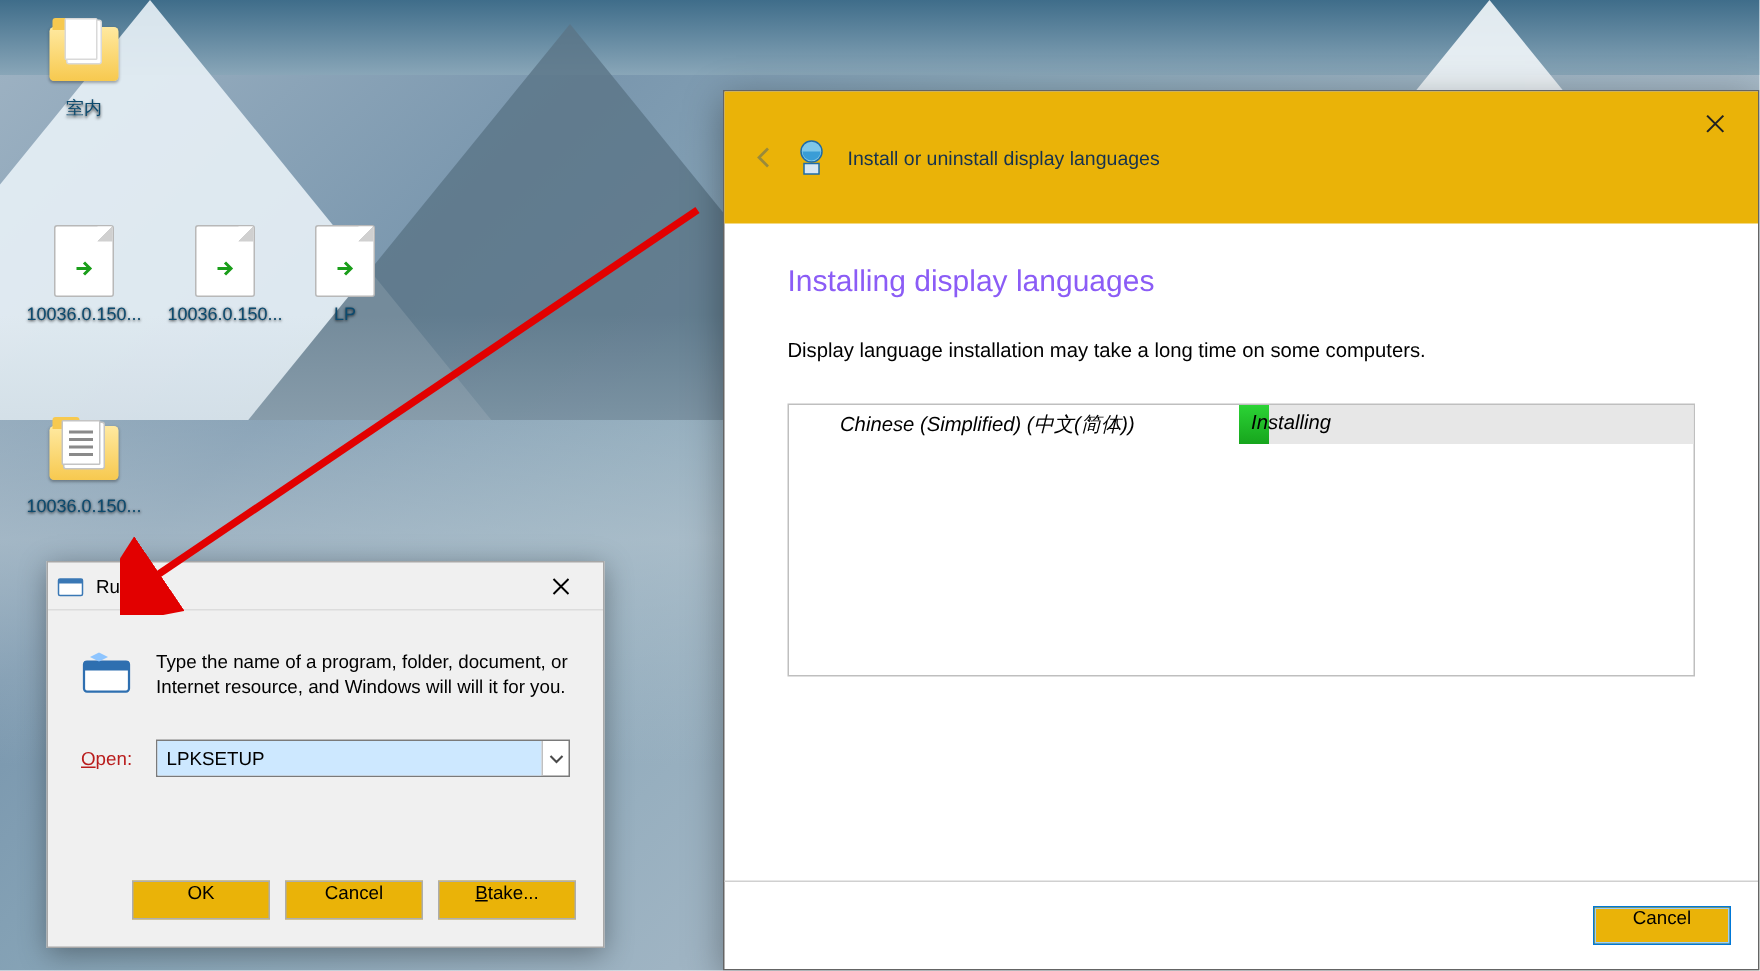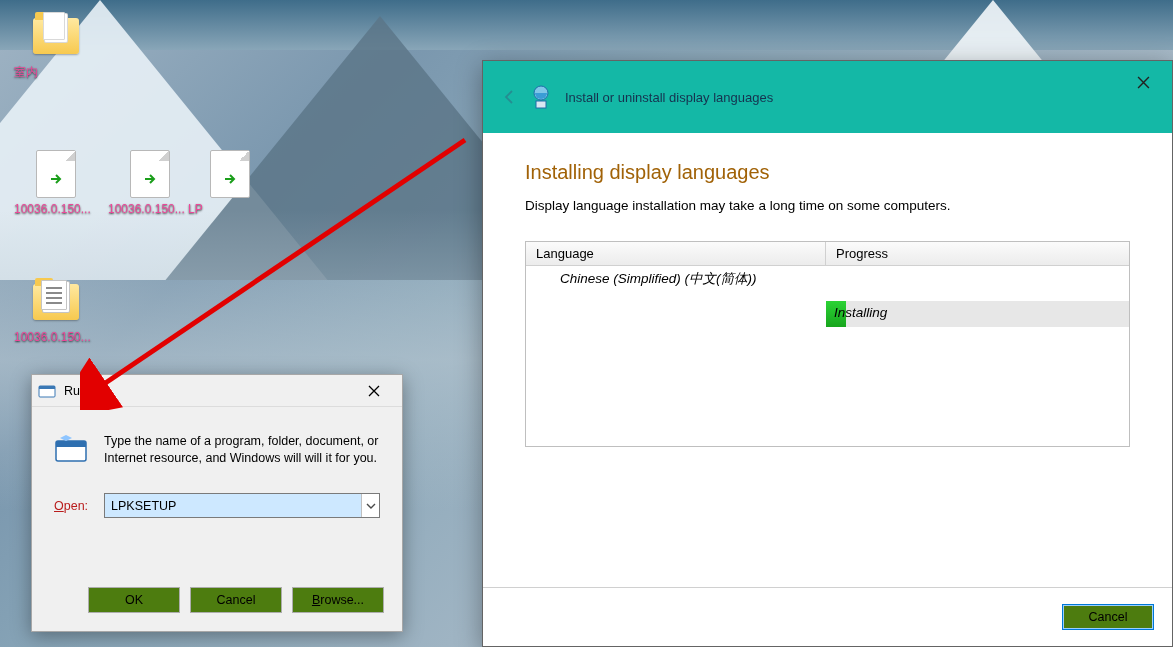--- a/index.html
+++ b/index.html
@@ -34,22 +34,22 @@
   .peak.p2 { left:120px; border-bottom-color:#5b7587; opacity:0.8; transform:scale(0.9);}
   .peak.p3 { right:-80px; border-bottom-color:#f2f7fa;}
   .fog {
     position:absolute; left:0; right:0; top:210px; height:300px;
     background:linear-gradient(rgba(210,220,226,0.0),rgba(185,200,210,0.6),rgba(170,188,200,0.0));
     pointer-events:none;
   }
 
   
   .desktop-icon {
-    position:absolute; width:84px; text-align:left;
-    color:#ec4899; font-size:12px; text-shadow:0 1px 2px rgba(0,0,0,0.8);
+    position:absolute; width:84px; text-align:center;
+    color:#0c4a6e; font-size:12px; text-shadow:0 1px 2px rgba(0,0,0,0.8);
   }
   .desktop-icon .icon-box {
     width:48px; height:48px; margin:0 auto 4px;
     display:flex; align-items:center; justify-content:center;
   }
   .folder-glyph {
     width:46px; height:36px; position:relative;
     background:linear-gradient(#ffe9a0,#f7c94f);
     border-radius:3px;
     box-shadow:0 1px 2px rgba(0,0,0,0.3);
@@ -129,69 +129,69 @@
   }
   .run-combo .dd{
     width:18px; height:100%; border-left:1px solid #c0c0c0;
     display:flex;align-items:center;justify-content:center;
   }
   .run-buttons{
     padding:14px 18px 18px; display:flex; justify-content:flex-end; gap:10px;
   }
   .win-btn{
     min-width:92px; height:26px; padding:0 14px;
-    background:#4d7c0f; border:1px solid #adadad;
-    font-size:12.5px; display:flex; align-items:center; justify-content:center;
+    background:#eab308; border:1px solid #adadad;
+    font-size:12.5px; display:flex; justify-content:center;
     cursor:default;
   }
   .win-btn .ul{text-decoration:underline;}
 
   
   .wizard{
     position:absolute; left:482px; top:60px; width:691px; height:587px;
     background:#fff; border:1px solid #646464;
     box-shadow:0 6px 24px rgba(0,0,0,0.35);
     display:flex; flex-direction:column;
     z-index:30;
   }
   .wizard-header{
-    height:72px; background:#14b8a6;
+    height:88px; background:#eab308;
     display:flex; align-items:center; padding:0 14px;
     position:relative;
   }
   .wizard-back{
     width:24px;height:24px;display:flex;align-items:center;justify-content:center;
     opacity:0.45;
   }
   .wizard-head-icon{width:28px;height:28px;margin:0 10px 0 6px;}
   .wizard-title{font-size:13px;color:#16324f;}
   .wizard-close{
     position:absolute; top:8px; right:8px;
     width:42px;height:26px;display:flex;align-items:center;justify-content:center;
   }
   .wizard-body{flex:1; padding:28px 42px 10px 42px;}
-  .wizard-h1{font-size:20px;color:#a16207;font-weight:400;margin:0 0 14px 0;}
+  .wizard-h1{font-size:20px;color:#8b5cf6;font-weight:400;margin:0 0 26px 0;}
   .wizard-note{font-size:13.5px;color:#000000;margin-bottom:28px;}
   .lang-table{
     border:1px solid #bfbfbf; width:100%;
   }
   .lang-table-head{
     display:flex; border-bottom:1px solid #d0d0d0;
     background:linear-gradient(#fbfbfb,#ececec);
   }
   .lang-table-head > div{
     padding:4px 10px; font-size:13px; color:#000;
     border-right:1px solid #d0d0d0;
   }
   .lang-table-head > div:last-child{border-right:none;}
   .col-lang{flex:0 0 300px;}
   .col-prog{flex:1;}
   .lang-row{display:flex; font-size:13.5px;}
   .lang-row .col-lang{padding:4px 10px 4px 34px;}
-  .lang-row .col-prog{padding:0;position:relative;height:26px;background:#e7e7e7;margin-top:35px;}
+  .lang-row .col-prog{padding:0;position:relative;height:26px;background:#e7e7e7;}
   .prog-bar{
     position:absolute;left:0;top:0;bottom:0;width:20px;
     background:linear-gradient(#2bd335,#17a51d);
   }
   .prog-text{
     position:absolute;left:8px;top:4px;font-size:13.5px;color:#000;
   }
   .lang-table-body{height:180px;font-style:italic;}
 
   .wizard-footer{
@@ -314,21 +314,21 @@
 
   <div class="run-buttons">
     <div class="win-btn">
         <span>OK</span>
       </div>
     <div class="win-btn">
         <span>Cancel</span>
       </div>
     <div class="win-btn">
         <span class="ul">B</span>
-        <span>rowse...</span>
+        <span>take...</span>
       </div>
   </div>
 </div>
 
 <div class="wizard">
   <div class="wizard-header">
     <span class="wizard-back">
       <svg width="18" height="18" viewBox="0 0 18 18">
           <path d="M12 3l-6 6 6 6" fill="none" stroke="#3a5a78" stroke-width="1.8"></path>
         </svg>
@@ -346,24 +346,20 @@
           <path d="M1 1l10 10M11 1L1 11" stroke="#222" stroke-width="1.3"></path>
         </svg>
     </span>
   </div>
 
   <div class="wizard-body">
     <h1 class="wizard-h1">Installing display languages</h1>
     <div class="wizard-note">Display language installation may take a long time on some computers.</div>
 
     <div class="lang-table">
-      <div class="lang-table-head">
-        <div class="col-lang">Language</div>
-        <div class="col-prog">Progress</div>
-      </div>
       <div class="lang-table-body">
         <div class="lang-row">
           <div class="col-lang">Chinese (Simplified) (中文(简体))</div>
           <div class="col-prog">
             <div class="prog-bar"></div>
             <div class="prog-text">Installing</div>
           </div>
         </div>
       </div>
     </div>

